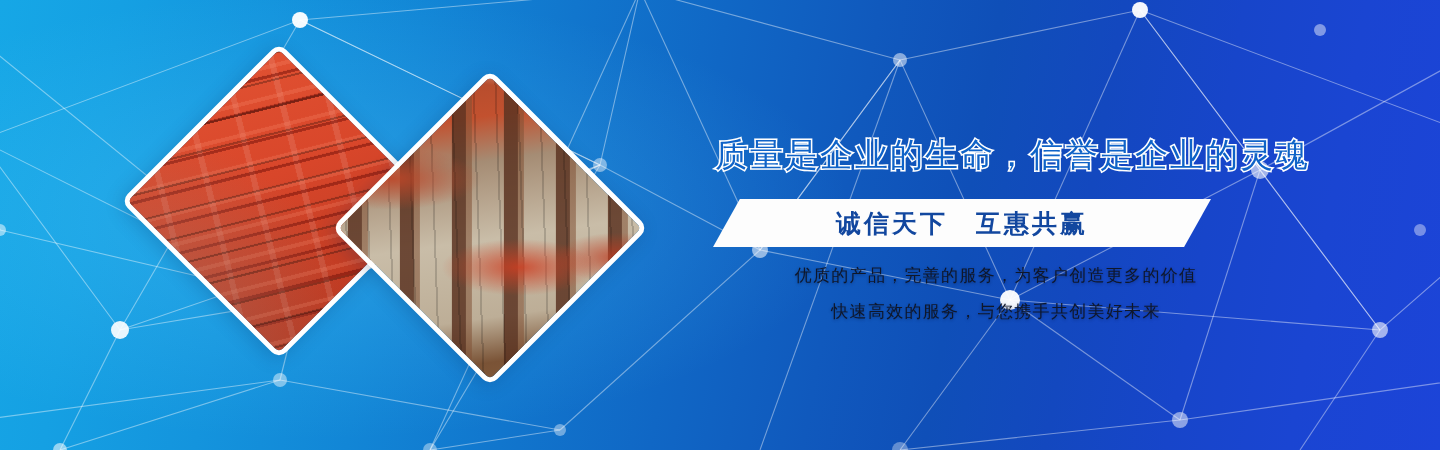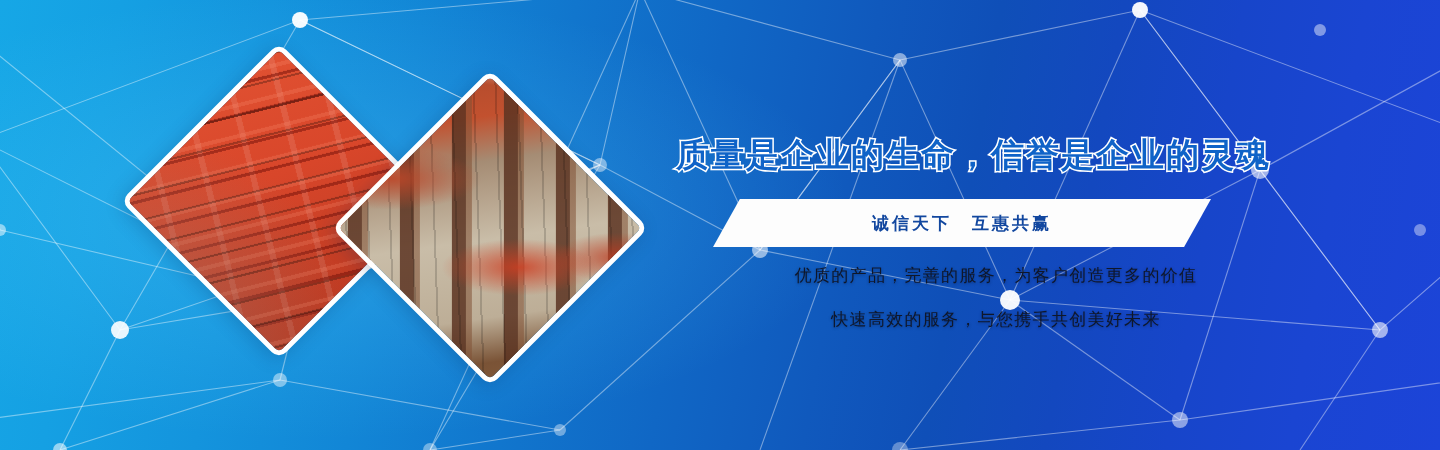--- a/index.html
+++ b/index.html
@@ -99,56 +99,56 @@
       radial-gradient(ellipse 22% 8% at 56% 58%, rgba(205,62,34,0.85) 0%, rgba(205,62,34,0) 72%),
       radial-gradient(ellipse 18% 7% at 76% 56%, rgba(190,60,34,0.8) 0%, rgba(190,60,34,0) 72%),
       radial-gradient(ellipse 20% 10% at 52% 14%, rgba(235,238,240,0.85) 0%, rgba(235,238,240,0) 70%),
       radial-gradient(ellipse 14% 8% at 66% 12%, rgba(225,232,236,0.7) 0%, rgba(225,232,236,0) 72%),
       repeating-linear-gradient(88deg,
         rgba(0,0,0,0.16) 0px, rgba(0,0,0,0.16) 2px,
         rgba(0,0,0,0) 2px, rgba(0,0,0,0) 22px);
   }
   
   .headline{
-    position:absolute;left:676px;top:135px;
+    position:absolute;left:715px;top:135px;
     width:560px;
-    font-size:33px;font-weight:bold;
+    font-size:33px;font-weight:normal;
     letter-spacing:2px;
     color:#0f63c8;
     text-align:center;
     -webkit-text-stroke:3px #ffffff;
     paint-order:stroke fill;
     white-space:nowrap;
     line-height:1.2;
   }
   .ribbon{
     position:absolute;left:713px;top:199px;
     width:498px;height:48px;
     background:#fdfdfd;
     clip-path:polygon(5.4% 100%, 0.0% 100%, 5.4% 0%, 100% 0%, 94.6% 100%);
     box-shadow:0 2px 10px rgba(0,30,80,0.18);
   }
   .ribbon-text{
     position:absolute;left:713px;top:199px;
     width:498px;height:48px;
     display:flex;align-items:center;justify-content:center;
-    font-size:17px;font-weight:bold;color:#12479f;
+    font-size:25px;font-weight:bold;color:#12479f;
     letter-spacing:3px;
     white-space:nowrap;
   }
   .sub{
     position:absolute;left:716px;
     width:560px;text-align:center;
     color:#0f172a;
     font-size:17px;letter-spacing:1.3px;
     white-space:nowrap;
     text-shadow:0 1px 3px rgba(0,25,70,0.45);
   }
   #sub-line-1{top:264px;}
-  #sub-line-2{top:308px;}
+  #sub-line-2{top:300px;}
 </style>
 </head>
 <body>
 
 <div class="banner">
 
   <div class="bg-gradient"></div>
   <div class="bg-vignette"></div>
 
   <svg class="bg-net" viewBox="0 0 1440 450" preserveAspectRatio="none">

